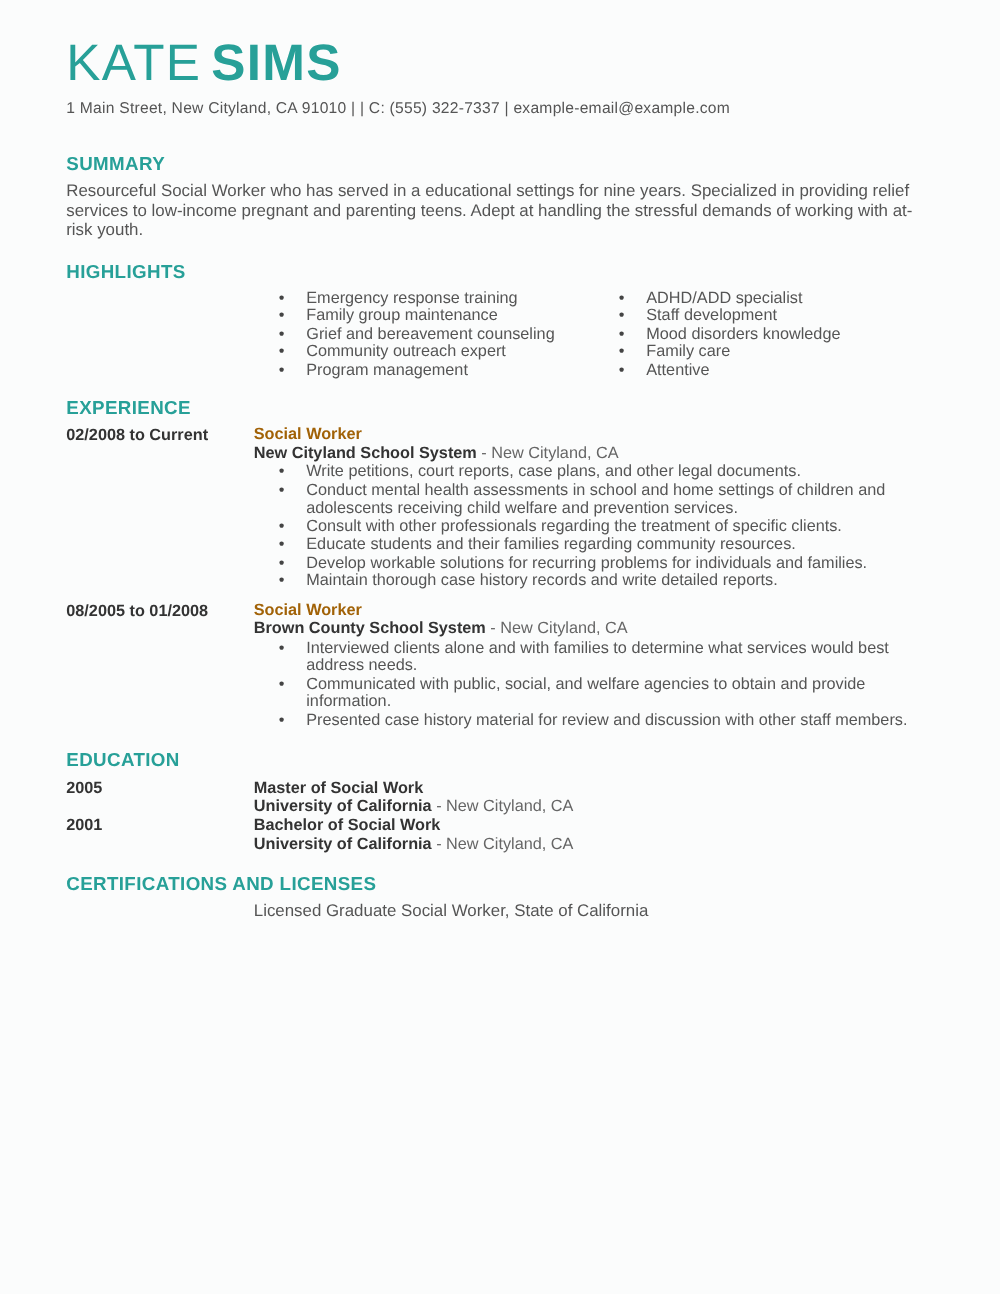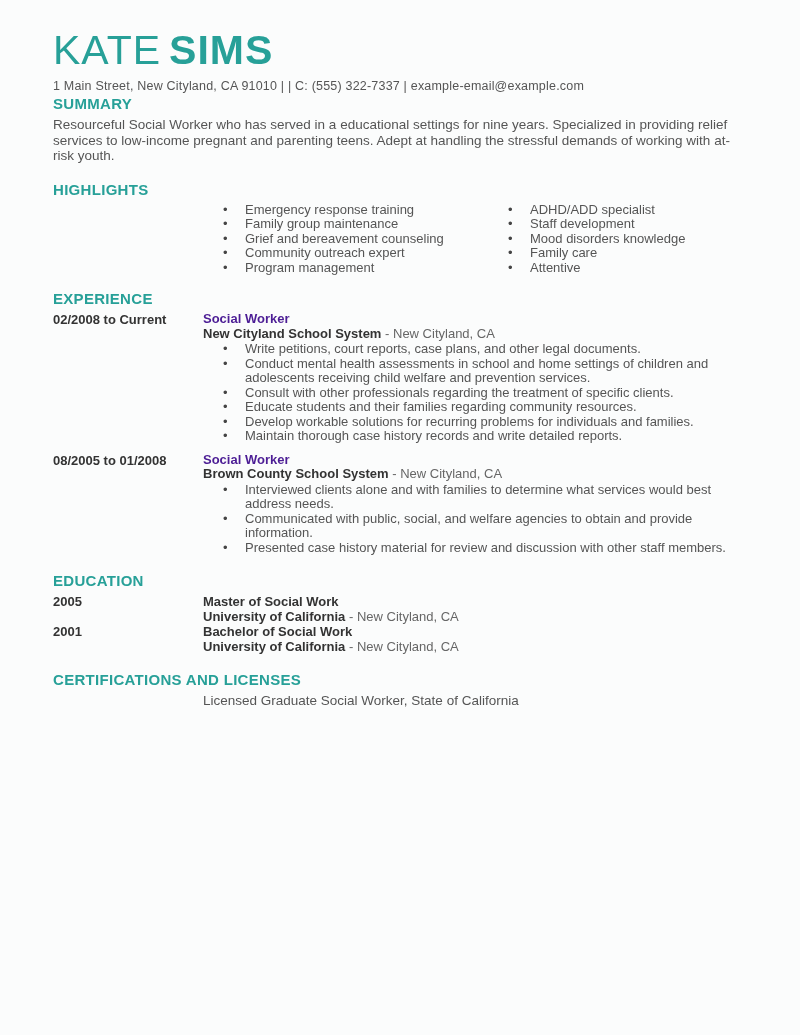--- a/index.html
+++ b/index.html
@@ -31,34 +31,33 @@
     color: #555555;
     letter-spacing: 0.2px;
   }
   
   .sec-heading {
     color: #27a098;
     font-size: 15px;
     font-weight: 700;
     letter-spacing: 0.3px;
   }
-  .section-summary { margin-top: 2px; }
+  .section-summary { margin-top: 30px; }
   .summary-text {
     margin-top: 5px;
     font-size: 13.5px;
     line-height: 15.5px;
     color: #555555;
     max-width: 700px;
   }
   .section-highlights { margin-top: 17px; }
   .hl-columns {
     display: flex;
     margin-left: 150px;
     margin-top: 5px;
-    gap: 13px;
   }
   .hl-col1 { width: 272px; }
   .hl-col2 { flex: 1; }
   ul.bullets {
     list-style: none;
   }
   ul.bullets li {
     position: relative;
     padding-left: 42px;
     font-size: 13px;
@@ -85,21 +84,21 @@
     line-height: 14.5px;
     font-weight: 700;
     color: #333333;
     padding-top: 1px;
   }
   .job-details { flex: 1; }
   .job-title {
     font-size: 13px;
     line-height: 14.5px;
     font-weight: 700;
-    color: #4c1d95;
+    color: #a16207;
   }
   .company-line {
     font-size: 13px;
     line-height: 14.5px;
   }
   .company-line .company { font-weight: 700; color: #333333; }
   .company-line .location { color: #666666; }
   .job-details ul.bullets { margin-top: 1px; }
   .section-education { margin-top: 17px; }
   .edu-entry {

